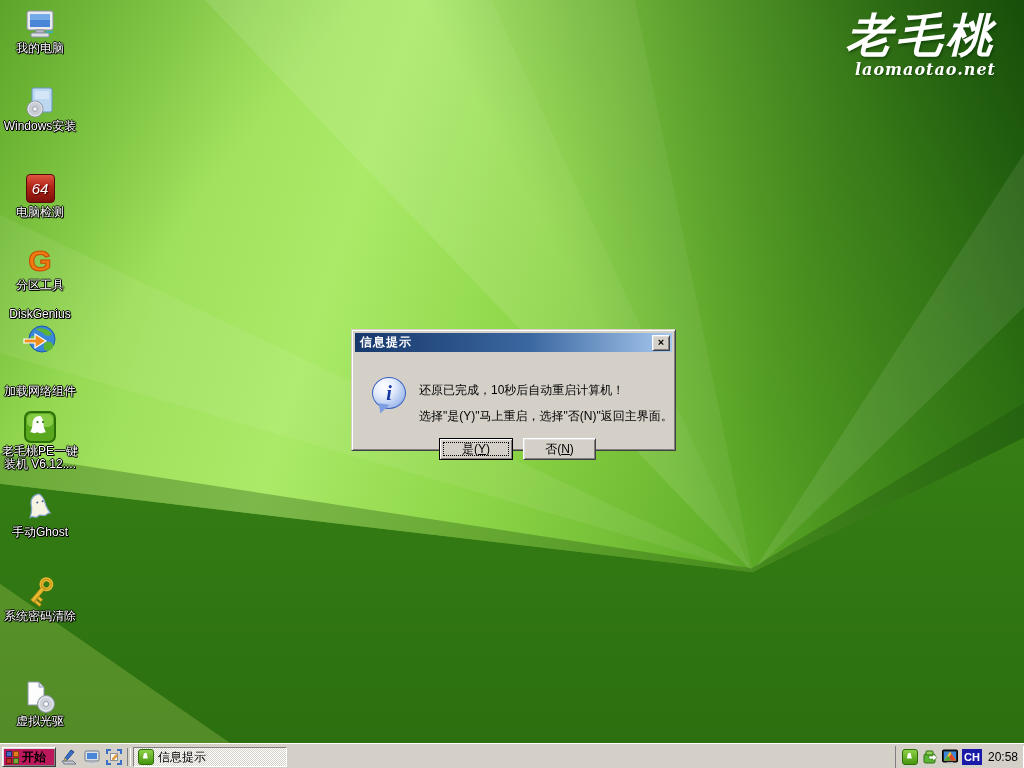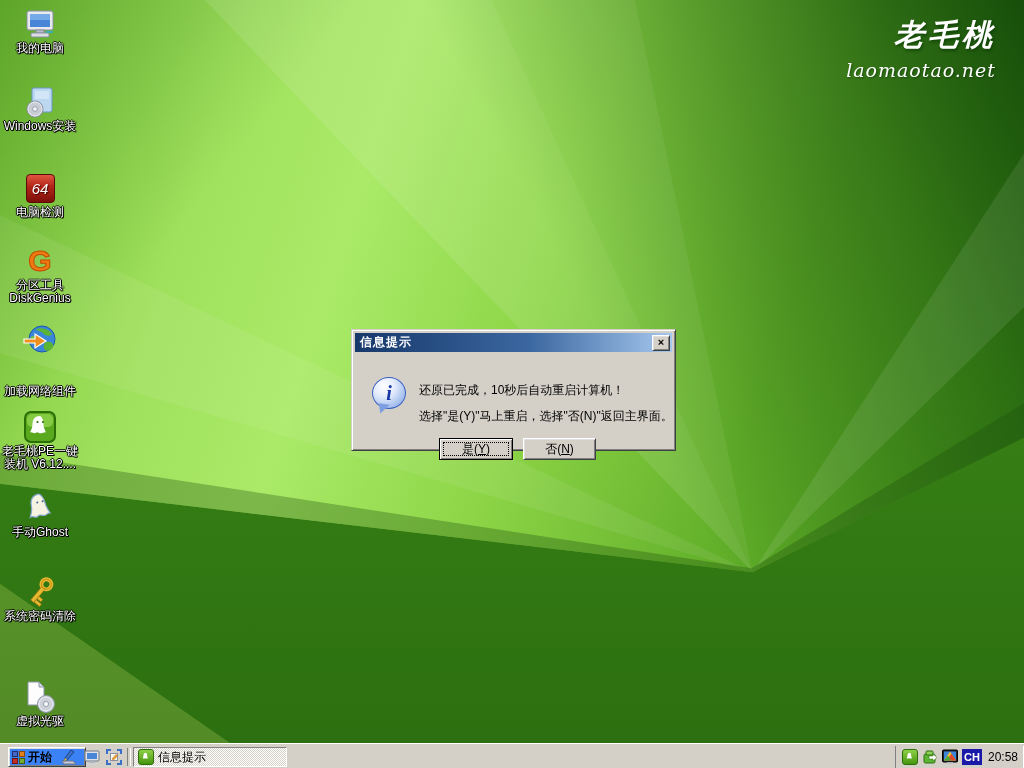--- a/index.html
+++ b/index.html
@@ -18,23 +18,23 @@
   .ray{position:absolute;inset:0;}
   .ray1{background:rgba(255,255,255,.10);clip-path:polygon(73.5% 74.5%,20% 0,48% 0);}
   .ray2{background:rgba(255,255,255,.06);clip-path:polygon(73.5% 74.5%,48% 0,62% 0);}
   .ray3{background:rgba(255,255,255,.09);clip-path:polygon(73.5% 74.5%,100% 20%,100% 40%);}
   .ray4{background:rgba(255,255,255,.07);clip-path:polygon(73.5% 74.5%,0 28%,0 46%);}
   .wp-corner{background:rgba(222,243,120,.22);clip-path:polygon(0 100%,0 76%,26% 100%);}
 
   
   .logo{position:absolute;top:12px;right:28px;text-align:right;color:#fff;}
   .logo-title{font-family:"DejaVu Serif","Liberation Serif",serif;font-style:italic;font-weight:bold;
-    font-size:30px;line-height:46px;letter-spacing:4px;text-shadow:1px 2px 3px rgba(0,40,0,.5);}
-  .logo-sub{font-family:"DejaVu Serif","Liberation Serif",serif;font-style:italic;font-weight:normal;
-    font-size:19px;line-height:24px;letter-spacing:1px;text-shadow:1px 1px 2px rgba(0,40,0,.5);}
+    font-size:46px;line-height:46px;letter-spacing:4px;text-shadow:1px 2px 3px rgba(0,40,0,.5);}
+  .logo-sub{font-family:"DejaVu Serif","Liberation Serif",serif;font-style:italic;font-weight:bold;
+    font-size:16px;line-height:24px;letter-spacing:1px;text-shadow:1px 1px 2px rgba(0,40,0,.5);}
 
   
   .dicon{position:absolute;left:0;width:80px;display:flex;flex-direction:column;align-items:center;cursor:default;}
   .dicon .glyph{width:36px;height:36px;display:flex;align-items:center;justify-content:center;}
   .dicon .lbl{margin-top:0;font-size:12px;line-height:13px;color:#fff;text-align:center;white-space:nowrap;
     text-shadow:1px 0 0 #000,-1px 0 0 #000,0 1px 0 #000,0 -1px 0 #000,1px 1px 0 #000;}
   .badge64{width:27px;height:27px;border-radius:4px;background:linear-gradient(180deg,#e05440 0%,#b02418 45%,#7c100a 100%);
     border:1px solid #5a0a06;color:#fff;font-weight:normal;font-style:italic;font-size:15px;
     display:flex;align-items:center;justify-content:center;text-shadow:1px 1px 1px #400;}
 
@@ -63,21 +63,21 @@
     display:flex;align-items:center;justify-content:center;box-sizing:border-box;}
   .btn-raised{border:1px solid;border-color:#fff #404040 #404040 #fff;box-shadow:inset 1px 1px #dfdfdf,inset -1px -1px #808080;}
   .btn-yes{left:84px;top:86px;width:74px;border:1px solid #000;box-shadow:inset 1px 1px #fff,inset -1px -1px #808080;}
   .btn-no{left:168px;top:86px;width:73px;}
   .focus-rect{position:absolute;inset:3px;border:1px dotted #000;pointer-events:none;}
   .ukey{text-decoration:underline;}
 
   
   .taskbar{position:absolute;left:0;bottom:0;width:1024px;height:25px;background:#d4d0c8;border-top:1px solid #fff;
     box-sizing:border-box;}
-  .startbtn{position:absolute;left:8px;top:3px;height:20px;width:78px;background:#3b82f6;
+  .startbtn{position:absolute;left:2px;top:3px;height:20px;width:54px;background:#be185d;
     display:flex;align-items:center;gap:3px;padding:0 3px;box-sizing:border-box;
     font-size:12px;font-weight:bold;color:#000;}
   .sq-grid{display:grid;grid-template-columns:6px 6px;grid-template-rows:6px 6px;gap:1px;}
   .sq{width:6px;height:6px;border:1px solid;box-sizing:border-box;}
   .sq-b{background:#4a66c0;border-color:#1c3070;}
   .sq-o{background:#e08020;border-color:#904800;}
   .sq-r{background:#c03028;border-color:#701010;}
   .sq-g{background:#78a838;border-color:#3c6010;}
   .ql{position:absolute;top:5px;width:17px;height:16px;display:flex;align-items:center;justify-content:center;}
   .sep{position:absolute;left:127px;top:4px;height:18px;width:2px;border-left:1px solid #808080;border-right:1px solid #fff;}
@@ -149,21 +149,21 @@
     <div class="lbl">电脑检测</div>
   </div>
 
   <div class="dicon" style="top:243px;">
     <div class="glyph">
       <svg width="36" height="36" viewBox="0 0 36 36">
         <text x="18" y="28" text-anchor="middle" font-family="Liberation Sans,sans-serif" font-size="30" font-weight="bold" fill="#ef7a12" stroke="#c34d04" stroke-width="1">G</text>
       </svg>
     </div>
     <div class="lbl">分区工具</div>
-    <div class="lbl" style="margin-top:0;">DiskGenius</div>
+    <div class="lbl" style="margin-top:16px;">DiskGenius</div>
   </div>
 
   <div class="dicon" style="top:322px;gap:27px;">
     <div class="glyph">
       <svg width="36" height="36" viewBox="0 0 36 36">
         <circle cx="20" cy="17" r="13" fill="#3a86d8" stroke="#1d5aa8"></circle>
         <path d="M14 7 C19 5 27 7 30 12 C28 15 23 14 21 11 C19 9 15 9 14 7 Z" fill="#5cb434"></path>
         <path d="M24 20 C28 19 32 21 31 25 C29 29 24 30 22 27 C21 24 22 21 24 20 Z" fill="#5cb434"></path>
         <path d="M11 14 C14 14 16 17 15 20 C13 23 9 22 8 19 C8 16 9 14 11 14 Z" fill="#6cc040"></path>
         <polygon points="2,17 13,17 13,12 24,19 13,26 13,21 2,21" fill="#f09020" stroke="#fff" stroke-width="1.2"></polygon>

